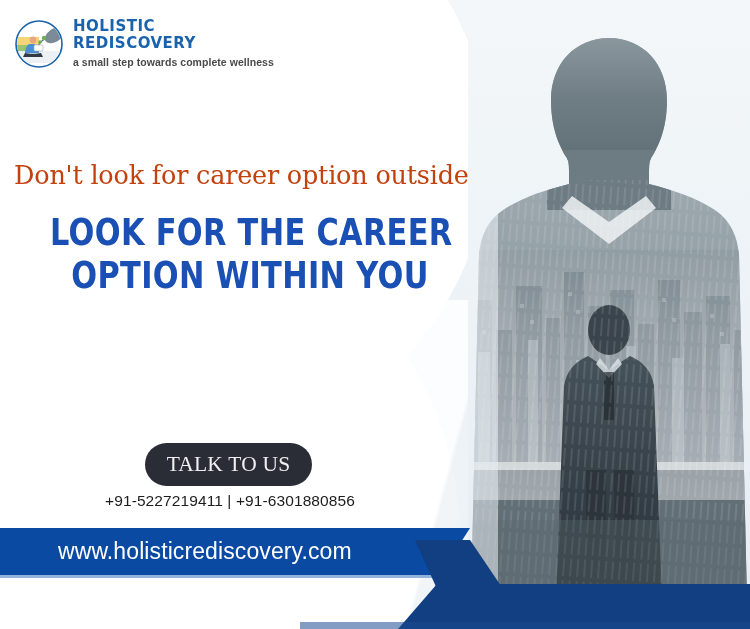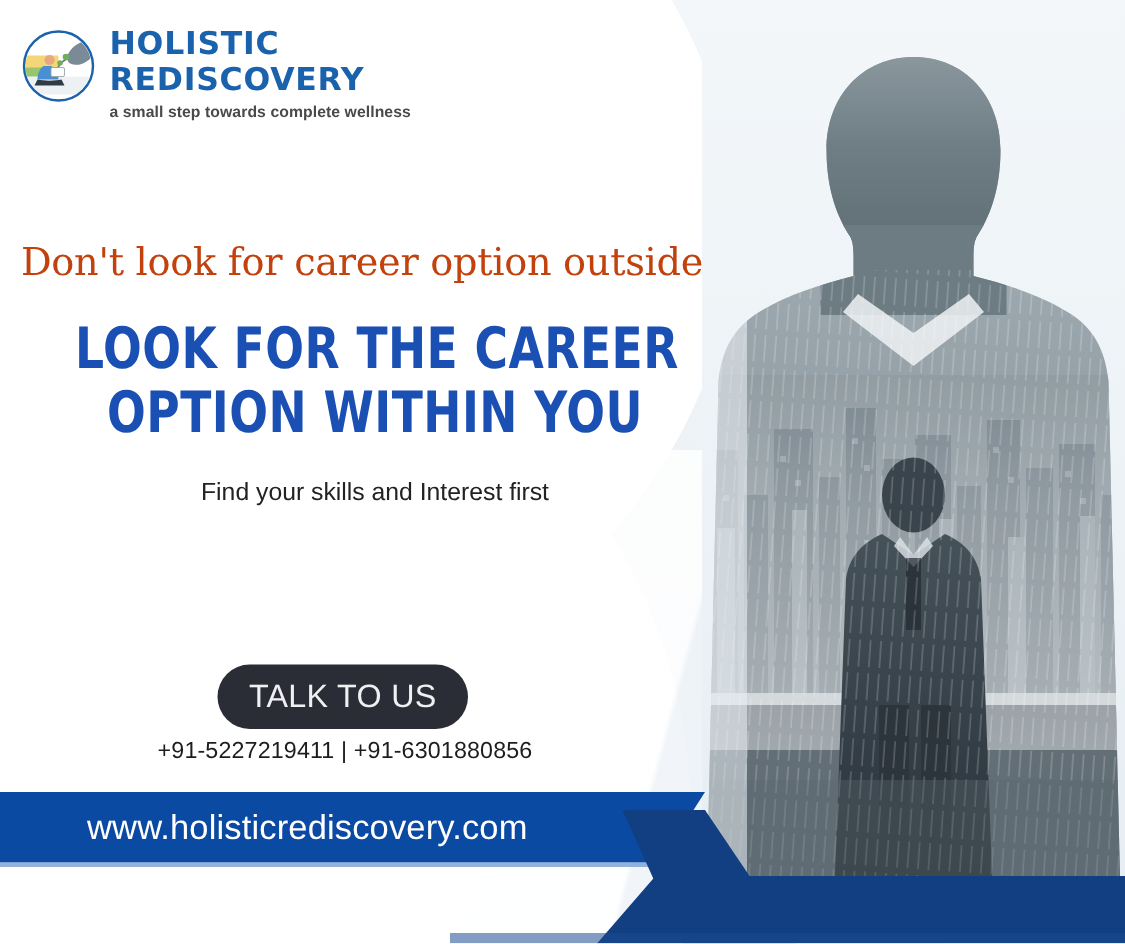--- a/index.html
+++ b/index.html
@@ -59,21 +59,21 @@
     display:flex;align-items:flex-start;gap:9px;
   }
   .logo-mark{
     width:50px;height:50px;flex:0 0 50px;margin-top:3px;
   }
   .logo-mark svg{display:block;width:50px;height:50px;}
   .logo-text{padding-top:2px;}
   .logo-line{
     font-family:"DejaVu Sans",sans-serif;
     font-weight:bold;
-    font-size:21px;
+    font-size:15px;
     letter-spacing:.5px;
     color:#1a63ac;
     line-height:1.12;
     white-space:nowrap;
   }
   .logo-tag{
     font-family:"Liberation Sans",sans-serif;
     font-size:10.5px;
     font-weight:bold;
     color:#4a4a4a;
@@ -118,21 +118,21 @@
   }
 
   
   .cta-btn{
     position:absolute;left:145px;top:443px;
     width:167px;height:43px;
     background:#2b2d36;
     border-radius:22px;
     border:none;
     color:#f0f0f2;
-    font-family:Liberation Sans, sans-serif;
+    font-family:Liberation Serif, serif;
     font-size:21.5px;
     letter-spacing:.2px;
     cursor:pointer;
     display:flex;align-items:center;justify-content:center;
     padding:0;
   }
   .phones{
     position:absolute;left:0;top:492px;width:460px;
     text-align:center;
     font-family:"Liberation Sans",sans-serif;
@@ -321,21 +321,20 @@
       <div class="logo-line">HOLISTIC</div>
       <div class="logo-line">REDISCOVERY</div>
       <div class="logo-tag">a small step towards complete wellness</div>
     </div>
   </div>
 
   <div class="headline">
     <div class="h-serif">Don't look for career option outside</div>
     <div class="h-blue l1">LOOK FOR THE CAREER</div>
     <div class="h-blue l2">OPTION WITHIN YOU</div>
-    <div class="h-sub">Find your skills and Interest first</div>
   </div>
 
   <button class="cta-btn">TALK TO US</button>
   <div class="phones">+91-5227219411  |  +91-6301880856</div>
 
   <div class="footer">
     <svg viewBox="0 0 750 111" aria-hidden="true">
 
       <path d="M0 10 L470 10 L440 57 L0 57 Z" fill="#0b4aa2"></path>
 

